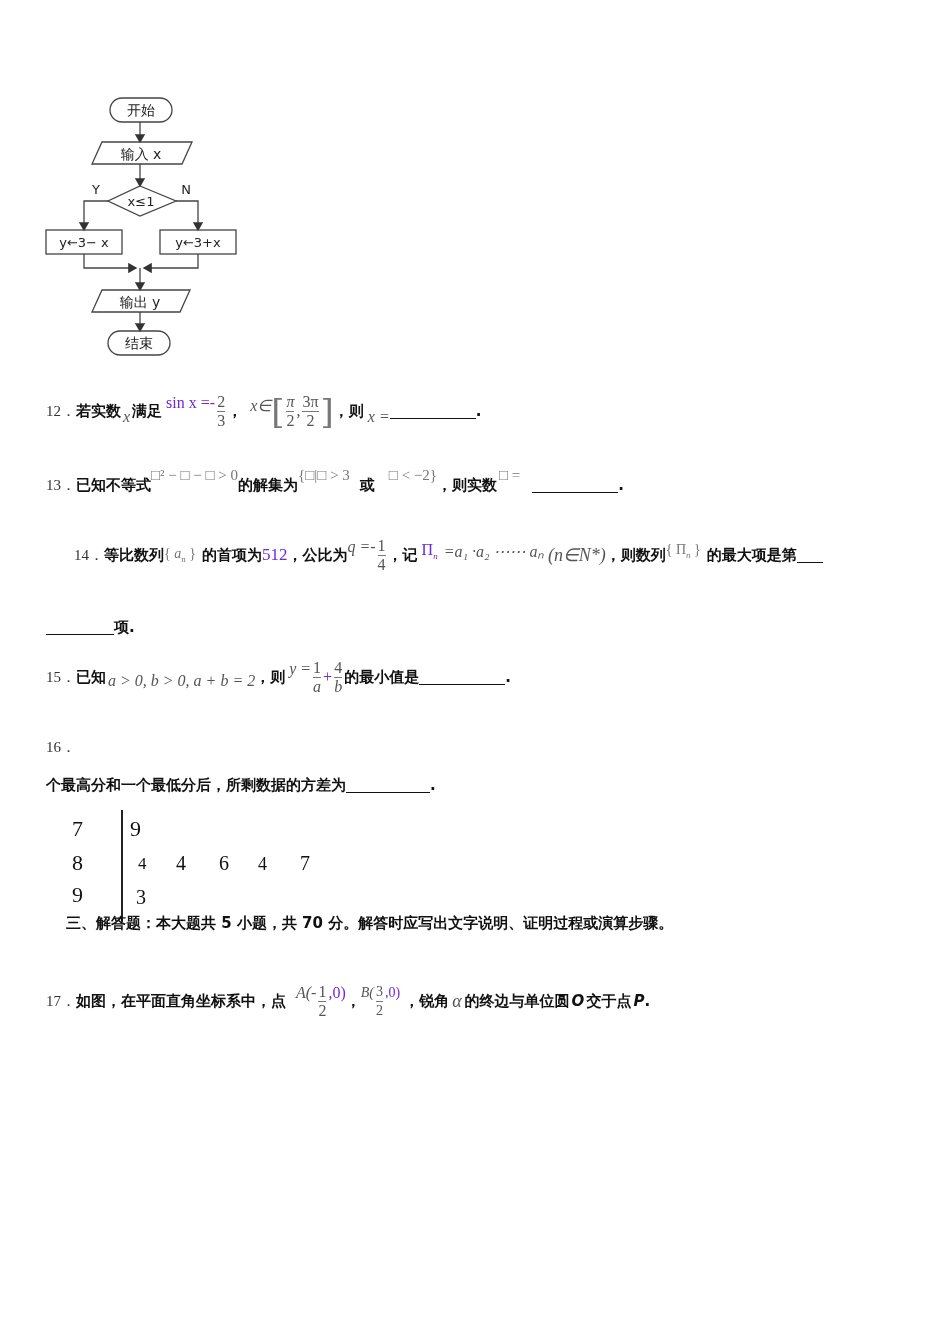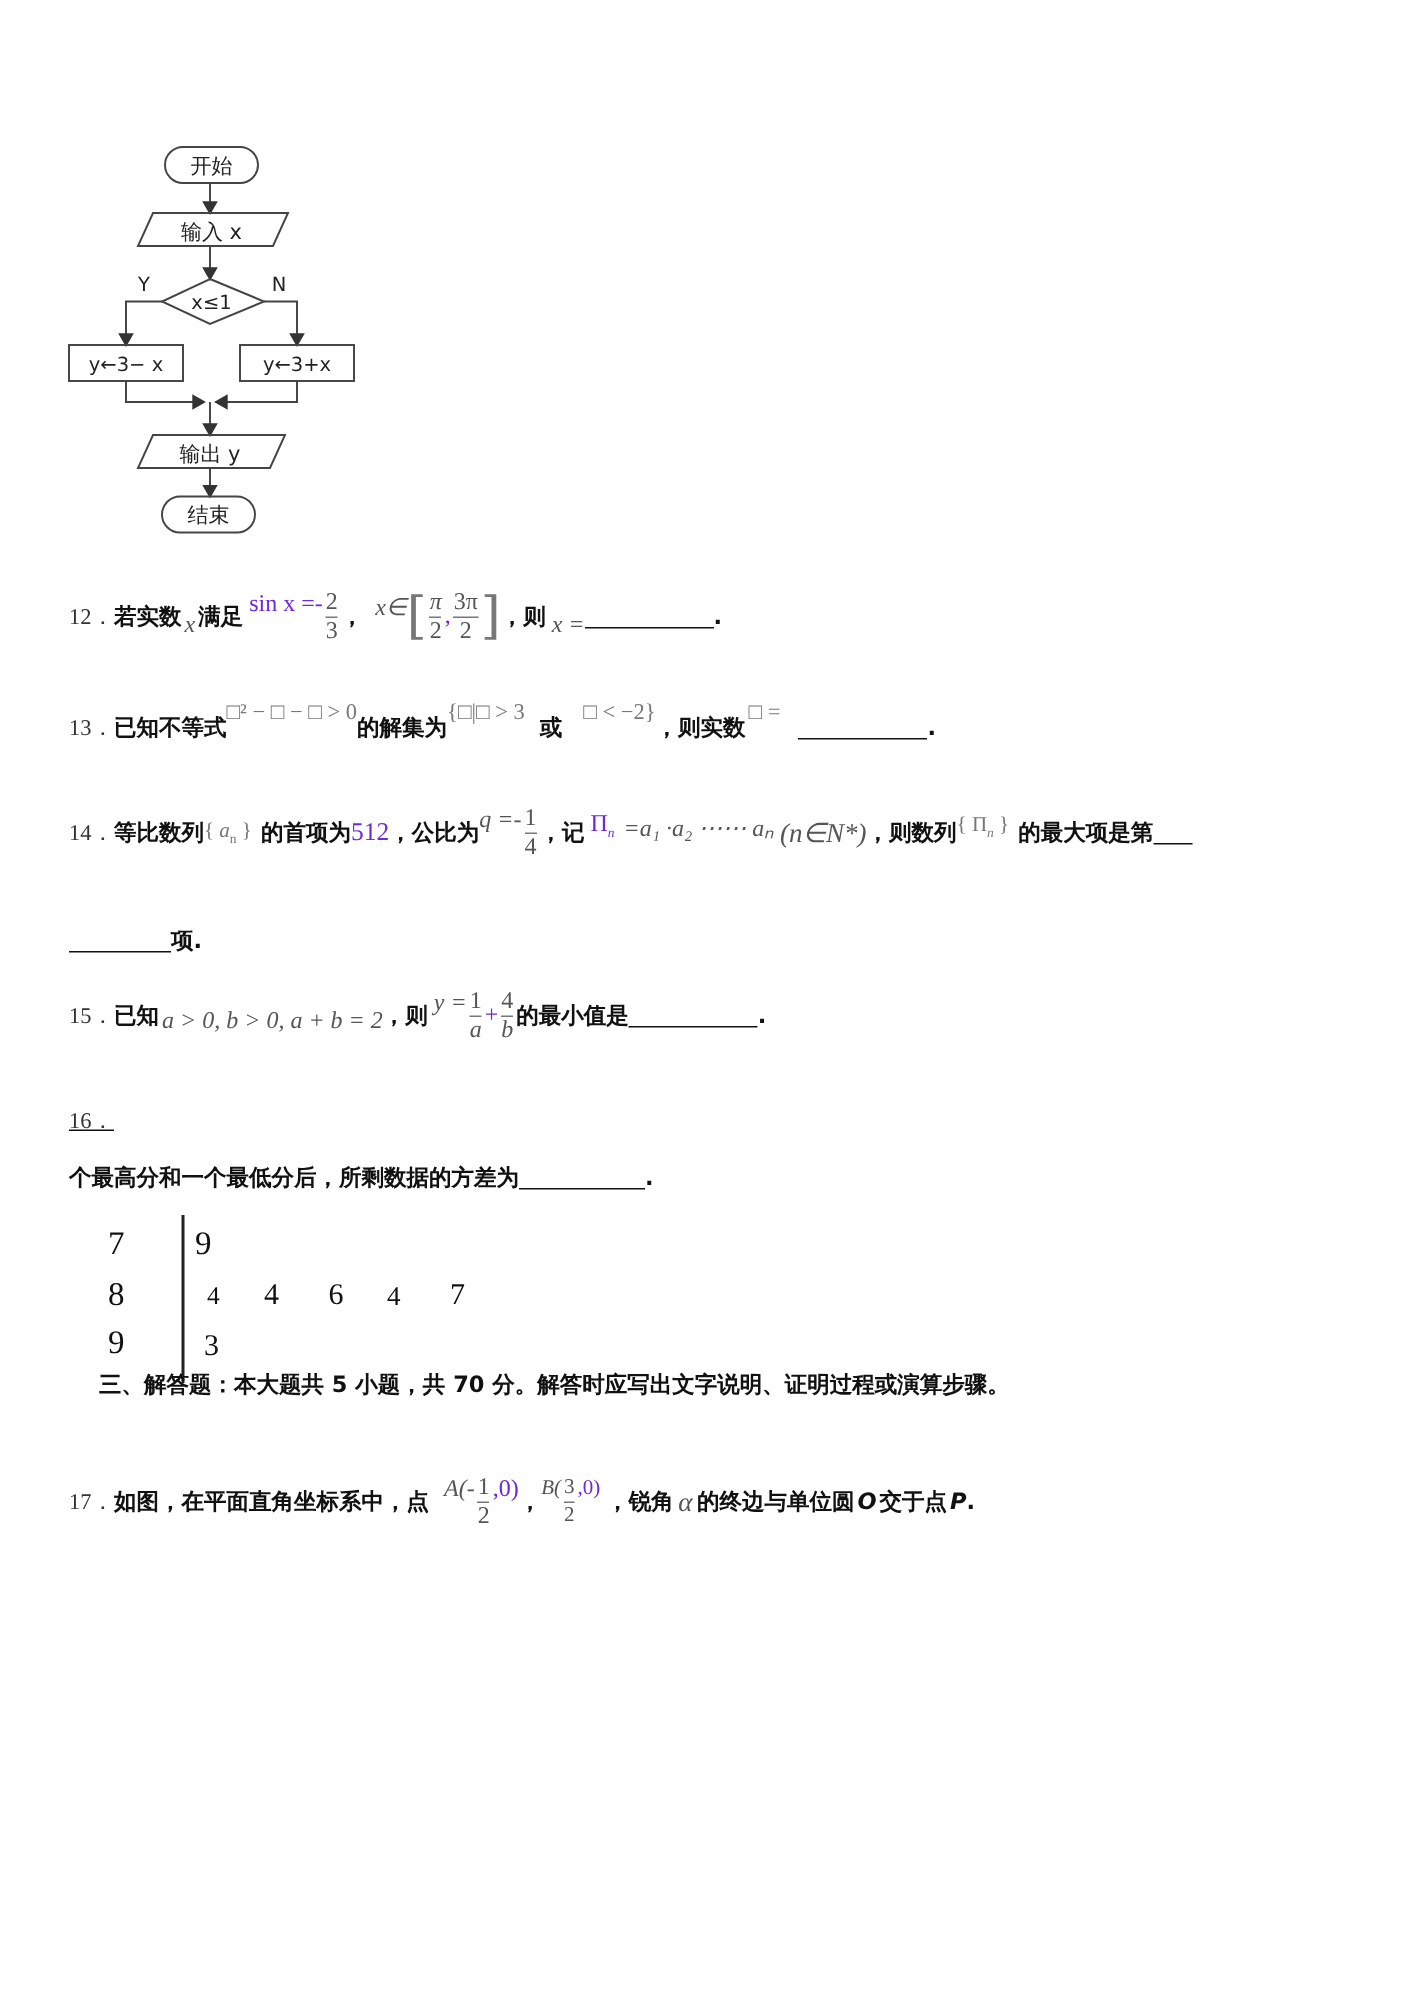--- a/index.html
+++ b/index.html
@@ -103,21 +103,21 @@
   <span class="cn">的解集为</span>
   <span class="mu gray" style="position:relative;top:-10px;font-size:15px;">{□|□ &gt; 3</span>
   <span class="cn" style="margin-left:10px;">或</span>
   <span class="mu gray" style="position:relative;top:-10px;font-size:15px;margin-left:14px;">□ &lt; −2}</span>
   <span class="cn">，则实数</span>
   <span class="mu gray" style="position:relative;top:-10px;font-size:15px;margin-left:2px;">□ =</span>
   <span class="blank" style="width:86px;margin-left:12px;"></span>
   <span class="cn">.</span>
 </div>
 
-<div class="row" style="top:530px;height:50px;">
+<div class="row" style="top:530px;height:50px;margin-left:28px;">
   <span class="num">14．</span>
   <span class="cn">等比数列</span>
   <span class="mu gray" style="font-size:14px;">{ <i>a</i><sub style="font-size:9px;">n</sub> }</span>
   <span class="cn" style="margin-left:6px;">的首项为</span>
   <span class="mu" style="font-size:17px;">512</span>
   <span class="cn">，公比为</span>
   <span class="m" style="position:relative;top:-8px;">q =-</span>
   <span class="frac">
       <span>1</span>
       <span class="bar"></span>
@@ -152,21 +152,21 @@
   <span class="frac">
       <span>4</span>
       <span class="bar"></span>
       <span class="m">b</span>
     </span>
   <span class="cn">的最小值是</span>
   <span class="blank" style="width:86px;"></span>
   <span class="cn">.</span>
 </div>
 
-<div class="row" style="top:736px;height:22px;text-decoration:underline;">
+<div class="row" style="top:736px;height:22px;">
   <span class="num">16．</span>
 </div>
 <div class="row" style="top:774px;height:22px;">
   <span class="cn">个最高分和一个最低分后，所剩数据的方差为</span>
   <span class="blank" style="width:84px;"></span>
   <span class="cn">.</span>
 </div>
 
 <div class="abs" style="left:50px;top:808px;width:300px;height:120px;">
   <div class="abs" style="left:71px;top:2px;width:2px;height:112px;background:#222;"></div>

